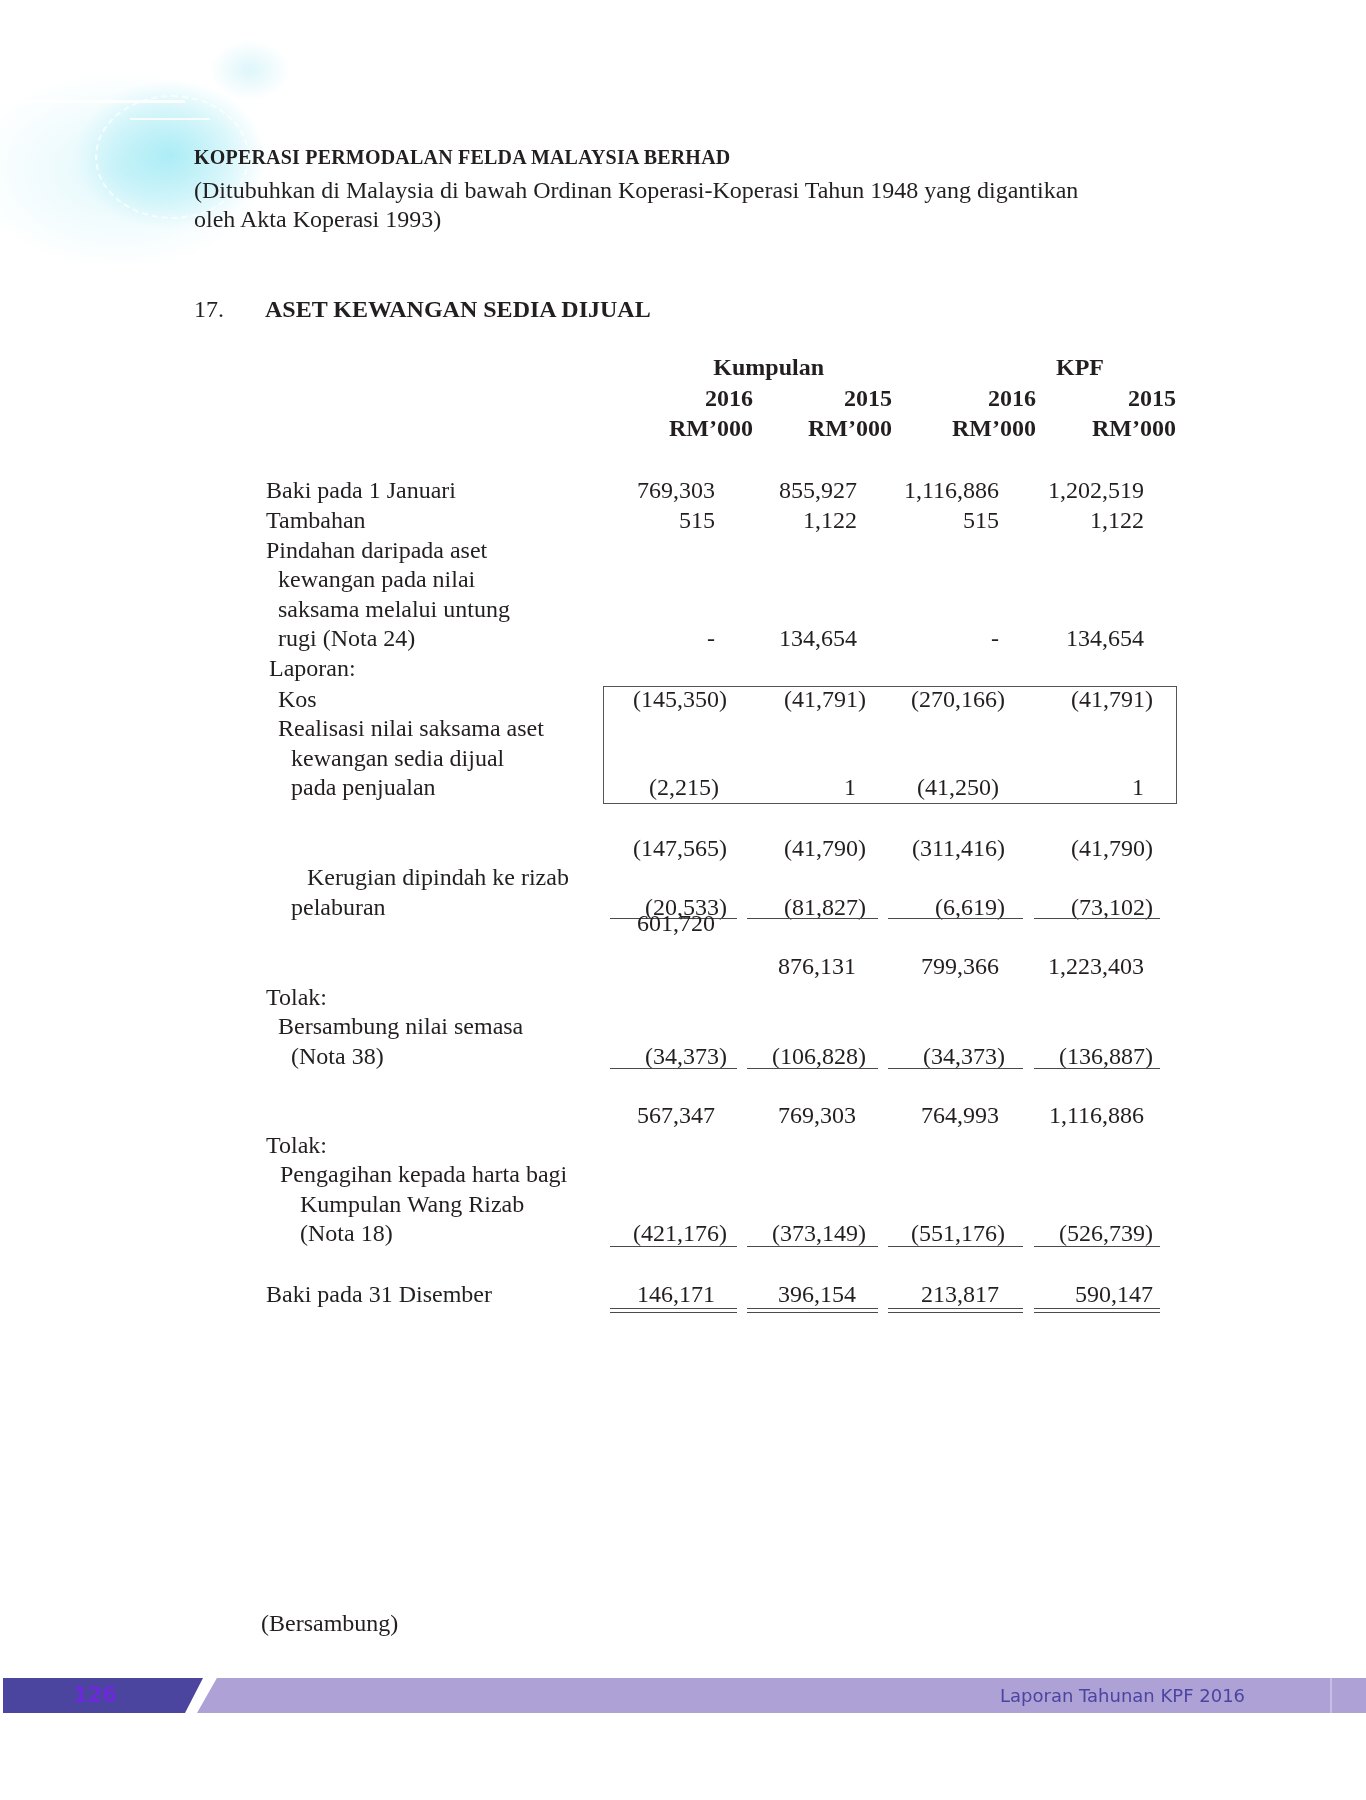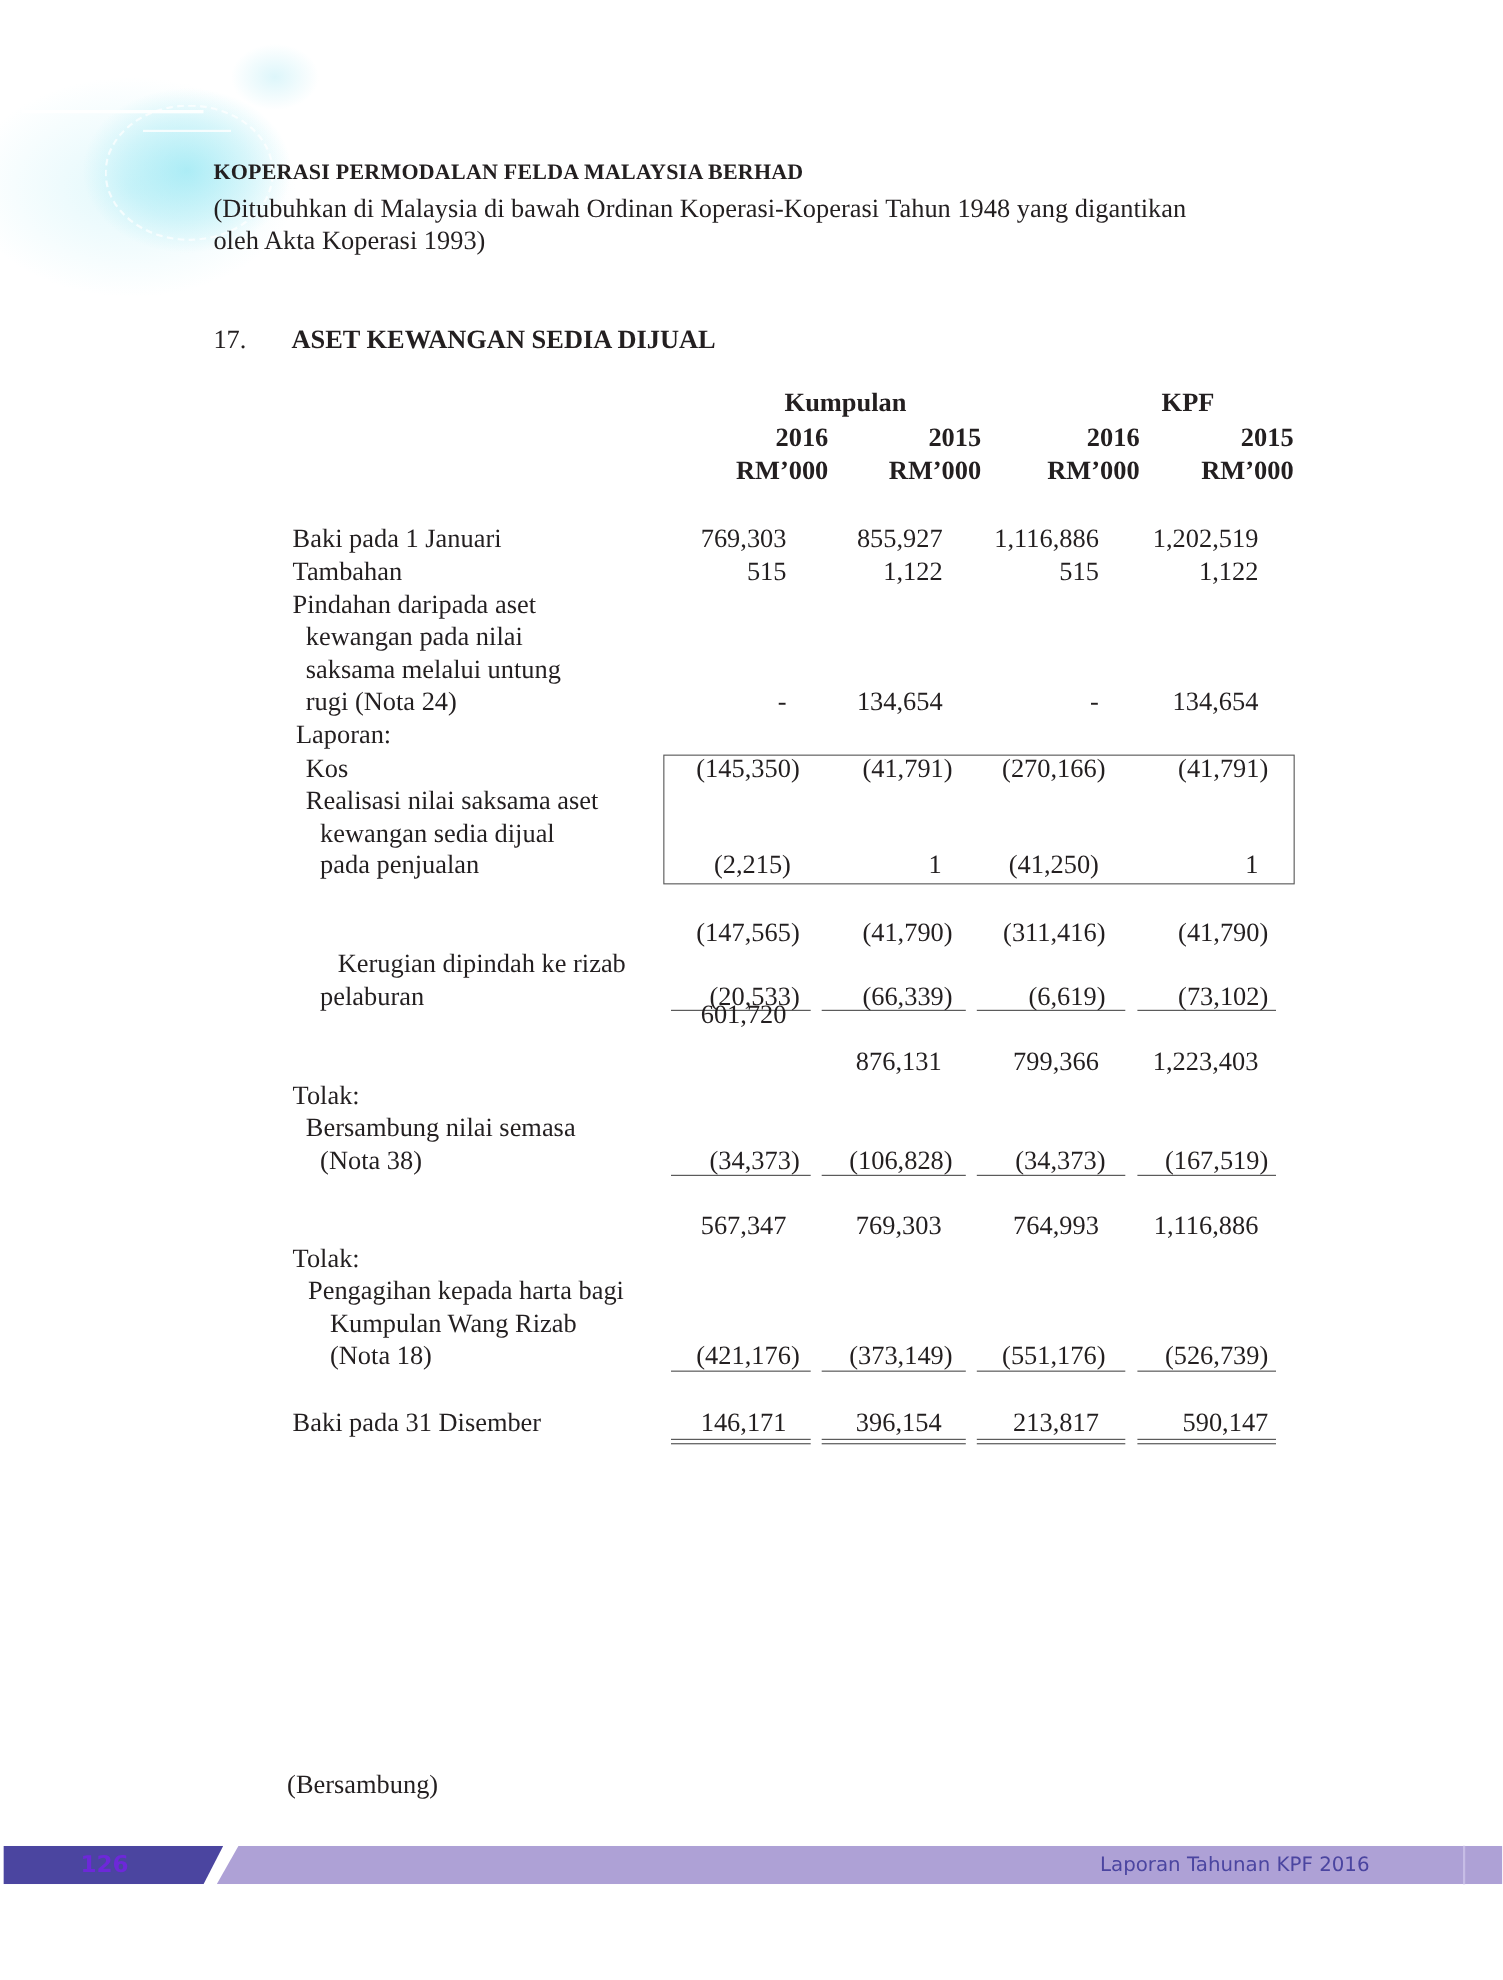--- a/index.html
+++ b/index.html
@@ -141,21 +141,21 @@
   <div class="abs num" style="left:577px; top:833px;">(147,565)</div>
   <div class="abs num" style="left:716px; top:833px;">(41,790)</div>
   <div class="abs num" style="left:855px; top:833px;">(311,416)</div>
   <div class="abs num" style="left:1003px; top:833px;">(41,790)</div>
 </div>
 
 <div>
   <div class="abs lbl" style="left:266px; top:862px;margin-left:41px;">Kerugian dipindah ke rizab</div>
   <div class="abs lbl" style="left:291px; top:892px;">pelaburan</div>
   <div class="abs num" style="left:577px; top:892px;">(20,533)</div>
-  <div class="abs num" style="left:716px; top:892px;">(66,339)</div>
+  <div class="abs num" style="left:716px; top:892px;">(81,827)</div>
   <div class="abs num" style="left:855px; top:892px;">(6,619)</div>
   <div class="abs num" style="left:1003px; top:892px;">(73,102)</div>
 </div>
 <div class="uline" style="left:610px; width:127px; top:918px;"></div>
 <div class="uline" style="left:747px; width:131px; top:918px;"></div>
 <div class="uline" style="left:888px; width:135px; top:918px;"></div>
 <div class="uline" style="left:1034px; width:126px; top:918px;"></div>
 
 <div>
   <div class="abs num" style="left:565px; top:908px;">601,720</div>
@@ -165,21 +165,21 @@
 </div>
 
 <div class="abs lbl" style="left:266px; top:982px;">Tolak:</div>
 
 <div>
   <div class="abs lbl" style="left:278px; top:1011px;">Bersambung nilai semasa</div>
   <div class="abs lbl" style="left:291px; top:1041px;">(Nota 38)</div>
   <div class="abs num" style="left:577px; top:1041px;">(34,373)</div>
   <div class="abs num" style="left:716px; top:1041px;">(106,828)</div>
   <div class="abs num" style="left:855px; top:1041px;">(34,373)</div>
-  <div class="abs num" style="left:1003px; top:1041px;">(167,519)</div>
+  <div class="abs num" style="left:1003px; top:1041px;">(136,887)</div>
 </div>
 <div class="uline" style="left:610px; width:127px; top:1068px;"></div>
 <div class="uline" style="left:747px; width:131px; top:1068px;"></div>
 <div class="uline" style="left:888px; width:135px; top:1068px;"></div>
 <div class="uline" style="left:1034px; width:126px; top:1068px;"></div>
 
 <div>
   <div class="abs num" style="left:565px; top:1100px;">567,347</div>
   <div class="abs num" style="left:706px; top:1100px;">769,303</div>
   <div class="abs num" style="left:849px; top:1100px;">764,993</div>

